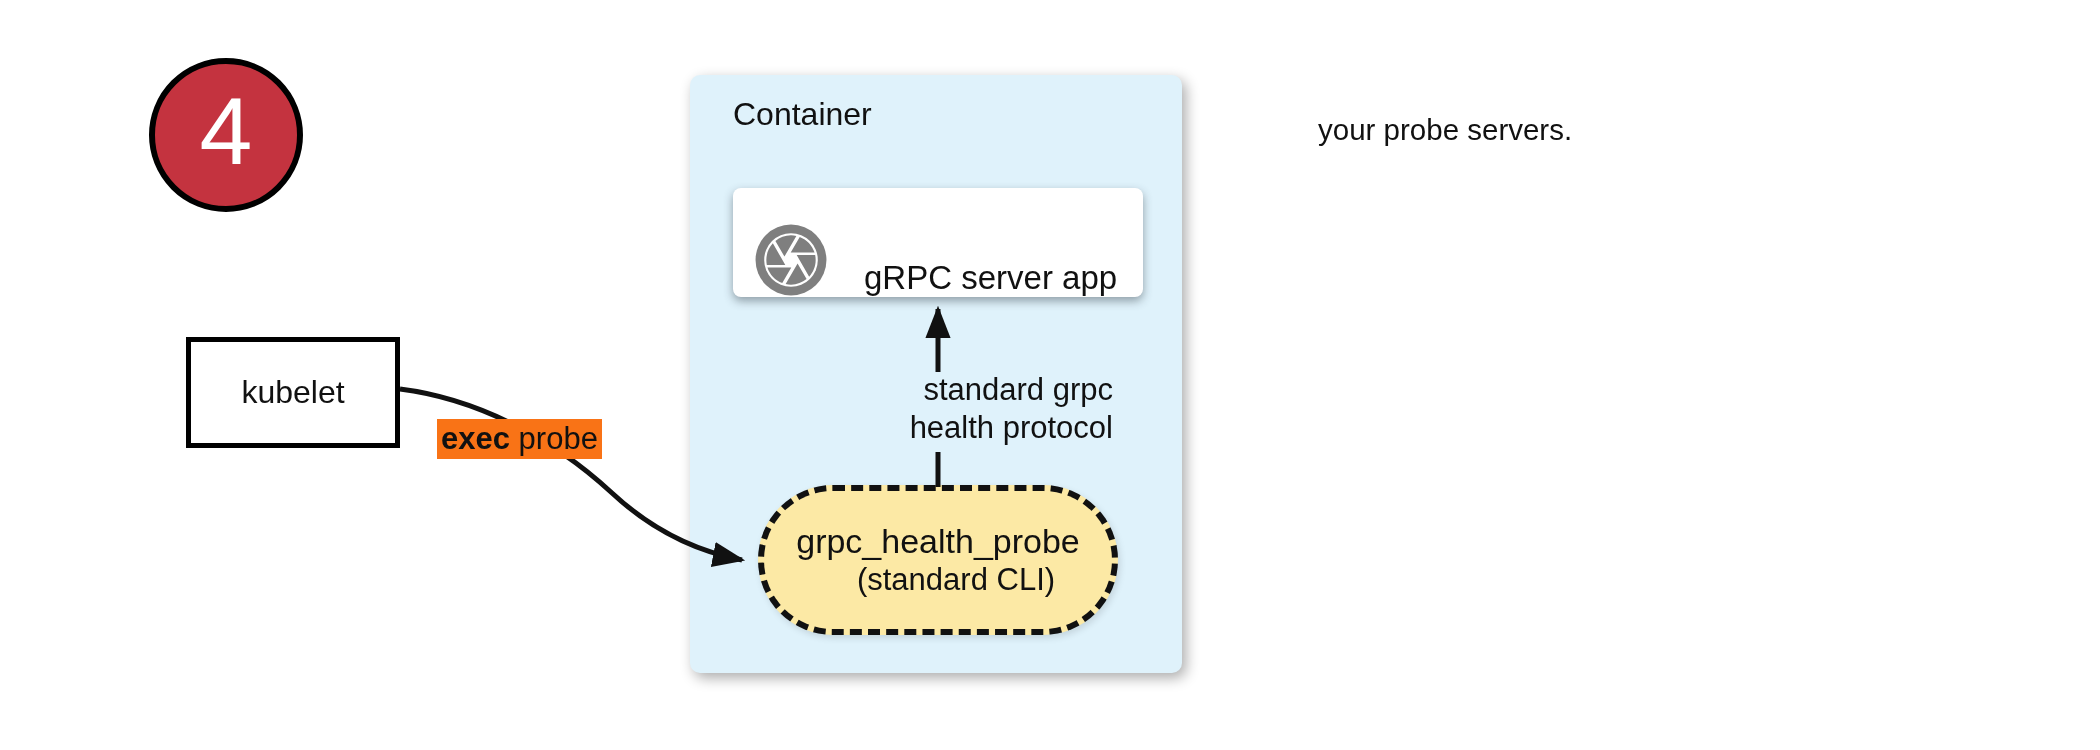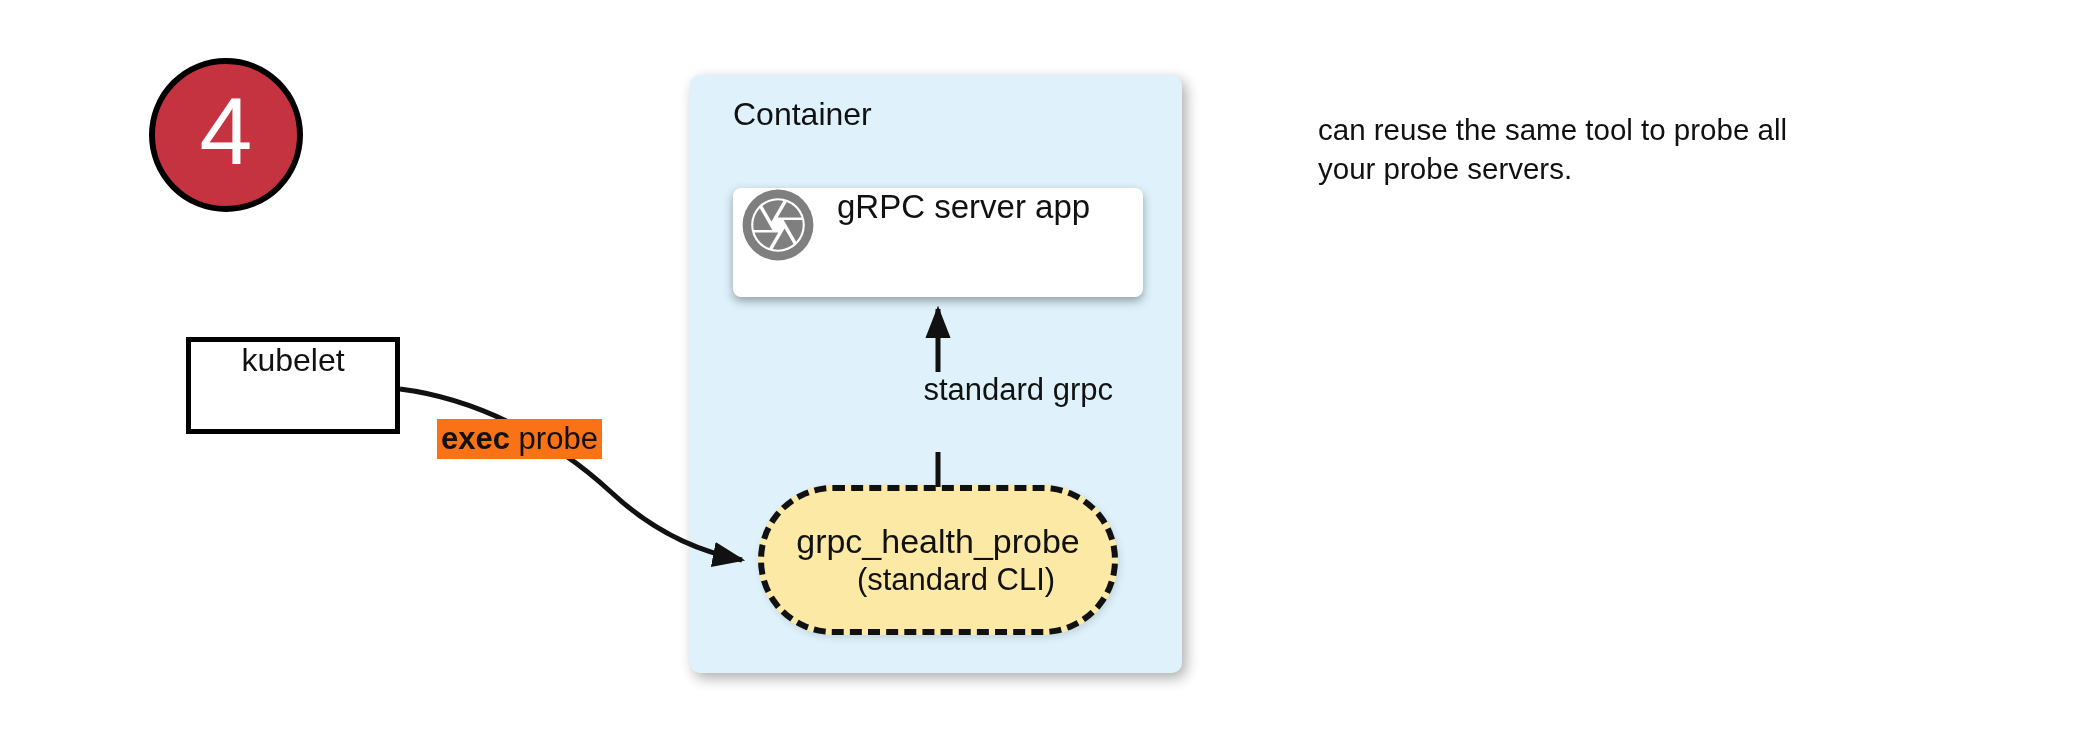--- a/index.html
+++ b/index.html
@@ -26,24 +26,24 @@
   .badge-number {
     color: #ffffff;
     font-size: 95px;
     line-height: 1;
     padding-bottom: 8px;
   }
 
   
   .kubelet-box {
     left: 186px; top: 337px;
-    width: 214px; height: 97px;
+    width: 214px; height: 111px;
     background: #ffffff;
     border: 5px solid #000;
-    display: flex; justify-content: center;
+    display: flex; align-items: center; justify-content: center;
     font-size: 32px;
     z-index: 1;
   }
 
   
   .container-box {
     left: 690px; top: 75px;
     width: 492px; height: 598px;
     border-radius: 10px;
     box-shadow: 4px 5px 14px rgba(0,0,0,0.33);
@@ -55,23 +55,23 @@
     z-index: 1;
   }
 
   
   .server-box {
     left: 733px; top: 188px;
     width: 410px; height: 109px;
     background: #ffffff;
     border-radius: 8px;
     box-shadow: 0 4px 10px rgba(45,55,65,0.45);
-    display: flex; align-items: flex-start;
-    padding-left: 8px;
-    gap: 22px;
+    display: flex; align-items: flex-end;
+    padding-left: 21px;
+    gap: 36px;
     z-index: 1;
   }
   .server-label { font-size: 33px; }
 
   
   .probe-pill {
     left: 758px; top: 485px;
     width: 360px; height: 150px;
     border: 6px dashed #111;
     border-radius: 76px;
@@ -162,22 +162,22 @@
     <g stroke="#111" stroke-width="5" fill="none">
       <path d="M938,487 L938,452"></path>
       <path d="M938,372 L938,309" marker-end="url(#ah)"></path>
     </g>
 
     <path d="M400,389 C472,398 548,434 612,493 C654,532 700,552 742,560" stroke="#111" stroke-width="5" fill="none" marker-end="url(#ah)"></path>
   </svg>
 
   <div class="abs protocol-label">
     <div>standard grpc</div>
+    <div>health protocol</div>
   </div>
 
   <div class="abs exec-probe-label"><b>exec</b><span> probe</span></div>
 
   <div class="abs note">
-    <div>can reuse the same tool to probe all</div>
     <div>your probe servers.</div>
   </div>
 
 </div>
 
 </body></html>

